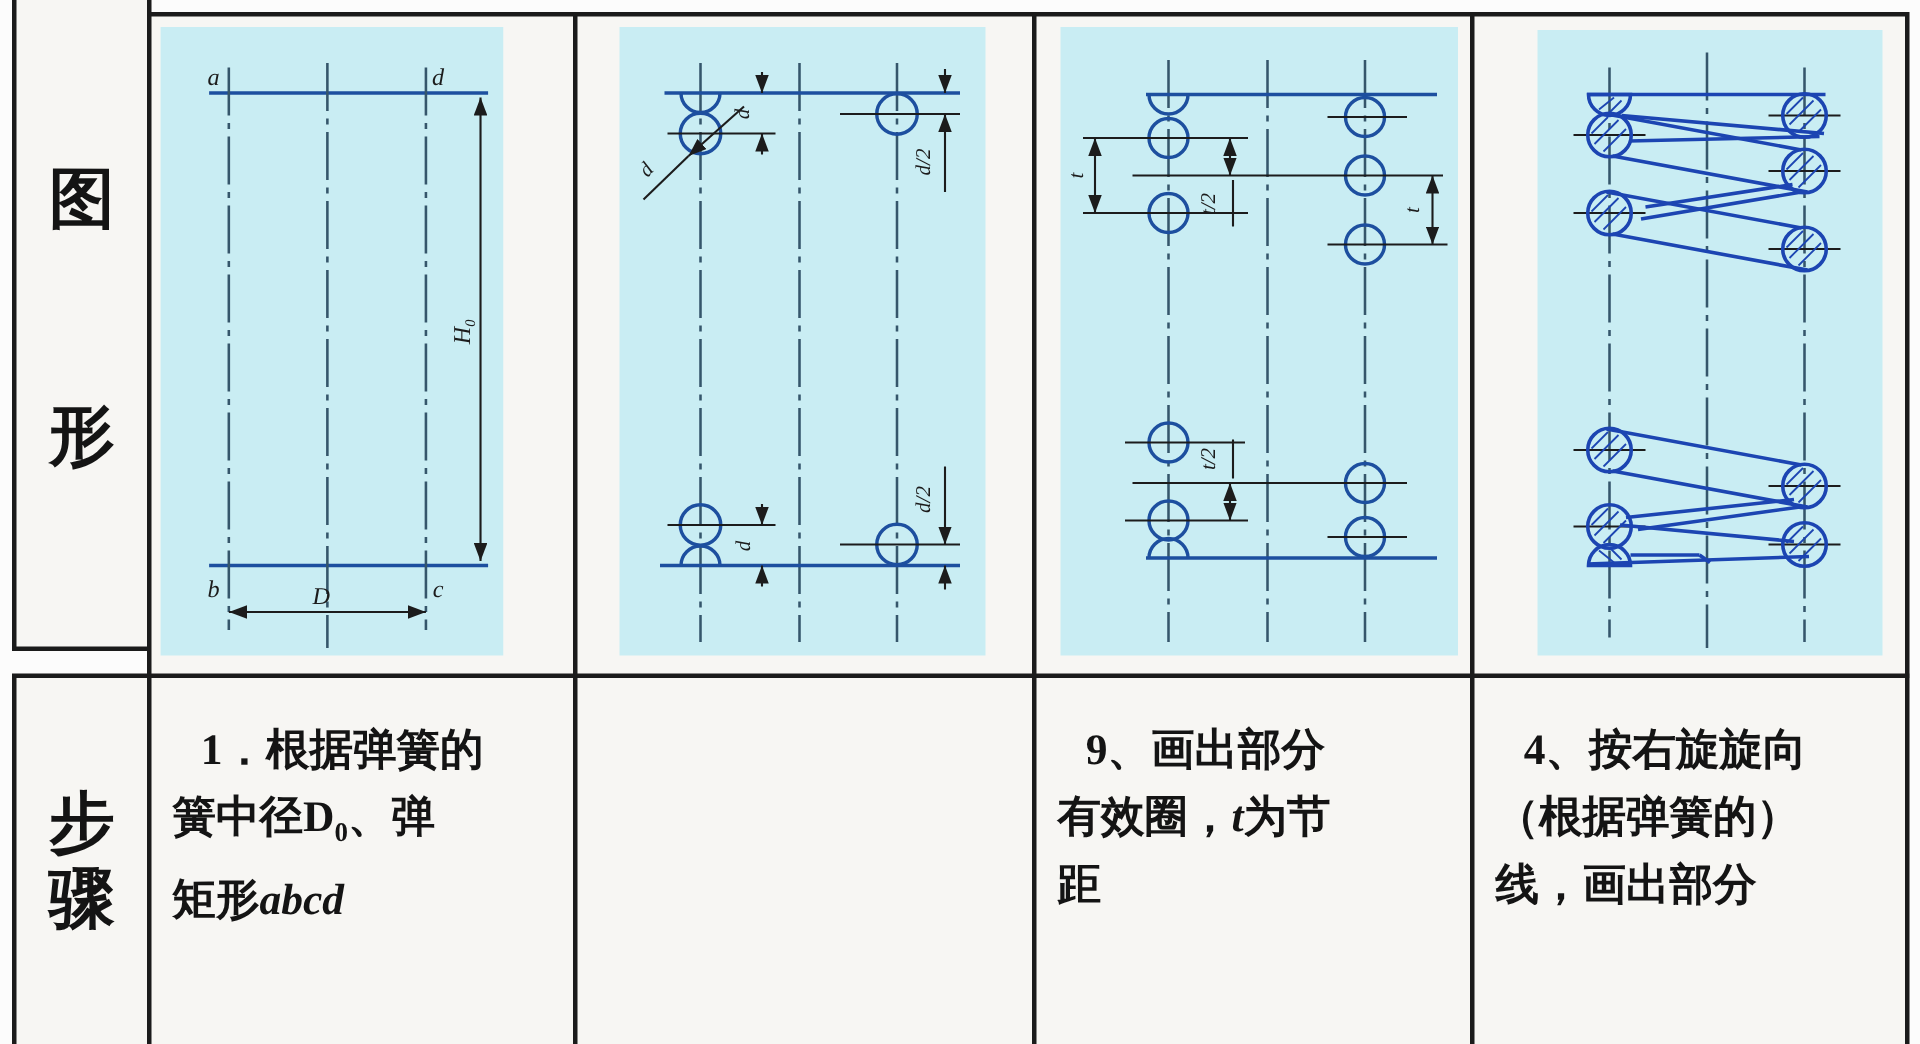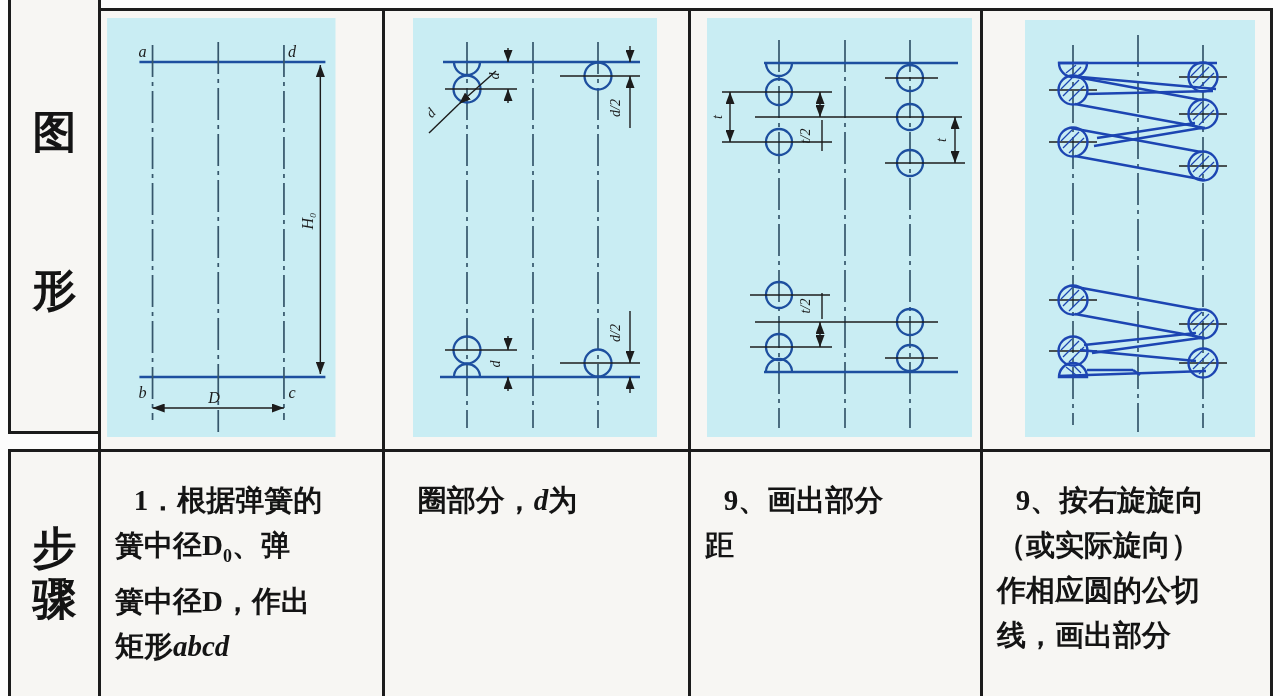--- a/index.html
+++ b/index.html
@@ -245,31 +245,29 @@
     </div>
 
     <div class="row row-bottom">
       <div class="cell w1 head steps-head">
         <div class="hchar">步</div>
         <div class="hchar">骤</div>
       </div>
       <div class="cell w2 stepcell">
           <div class="step-line"><span>1．根据弹簧的</span></div>
           <div class="step-line"><span>簧中径D</span><sub>0</sub><span>、弹</span></div>
-          <div class="step-line"><span>簧中径D，作出</span></div>
           <div class="step-line"><span>矩形</span><span class="it">abcd</span></div>
         </div>
       <div class="cell w3 stepcell">
-          <div class="step-line"><span>圈部分，</span><span class="it">d</span><span>为</span></div>
         </div>
       <div class="cell w4 stepcell">
           <div class="step-line"><span>9、画出部分</span></div>
+          <div class="step-line"><span>有效圈，</span><span class="it">t</span><span>为节</span></div>
           <div class="step-line"><span>距</span></div>
         </div>
       <div class="cell w5 stepcell">
-          <div class="step-line"><span>9、按右旋旋向</span></div>
-          <div class="step-line"><span>（或实际旋向）</span></div>
-          <div class="step-line"><span>作相应圆的公切</span></div>
+          <div class="step-line"><span>4、按右旋旋向</span></div>
+          <div class="step-line"><span>（根据弹簧的）</span></div>
           <div class="step-line"><span>线，画出部分</span></div>
         </div>
     </div>
   </div>
 </div>
 
 </body></html>

